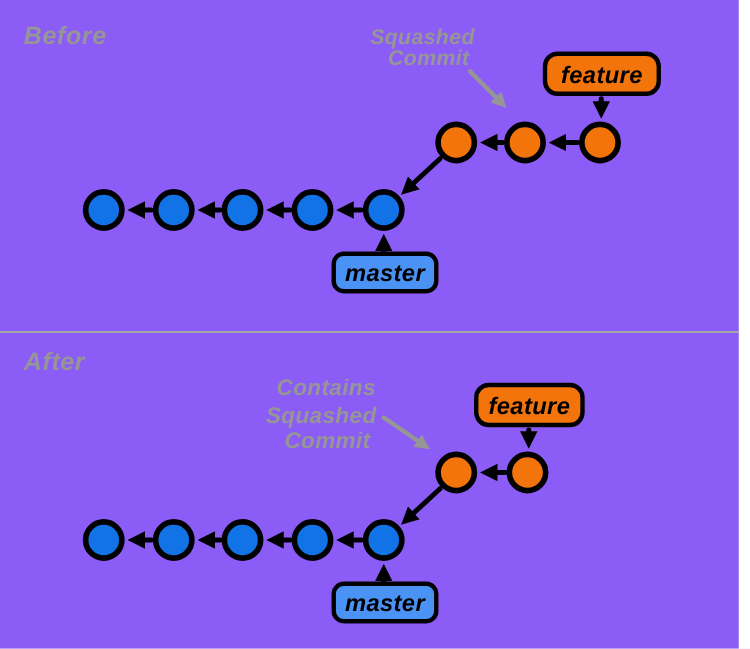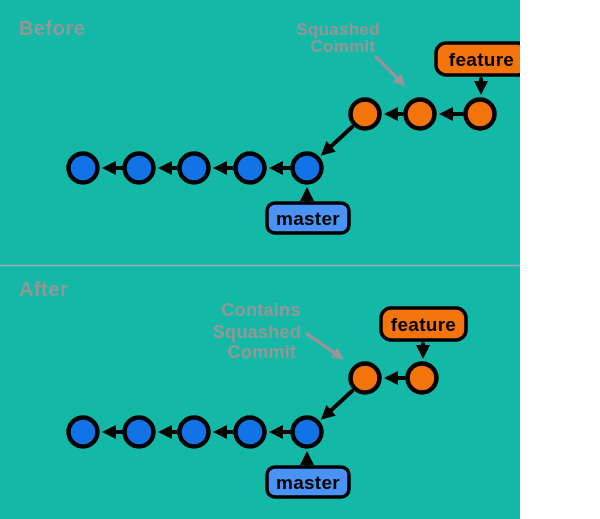--- a/index.html
+++ b/index.html
@@ -1,16 +1,16 @@
 <!DOCTYPE html>
 <html><head>
 <meta charset="utf-8">
 <style>
   html,body{margin:0;padding:0;background:#ffffff;}
-  .stage{position:relative;width:520px;height:519px;background:#14b8a6;overflow:hidden;}
+  .stage{position:relative;width:591px;height:519px;background:#8b5cf6;overflow:hidden;font-style:italic;}
   svg{display:block;}
   text{font-family:"Liberation Sans","DejaVu Sans",sans-serif;}
   .section-label{font-size:20px;font-weight:bold;letter-spacing:0.5px;}
   .ann{font-weight:bold;letter-spacing:0.3px;}
   .ann-before{font-size:17px;}
   .ann-after{font-size:18px;}
   .tag{stroke:#000000;stroke-width:3.5;}
   .tag-label{font-size:19px;font-weight:bold;fill:#000000;letter-spacing:0.3px;}
   .node{stroke:#000000;stroke-width:4.5;}
   .link{stroke-width:4;stroke-linecap:round;fill:none;}

